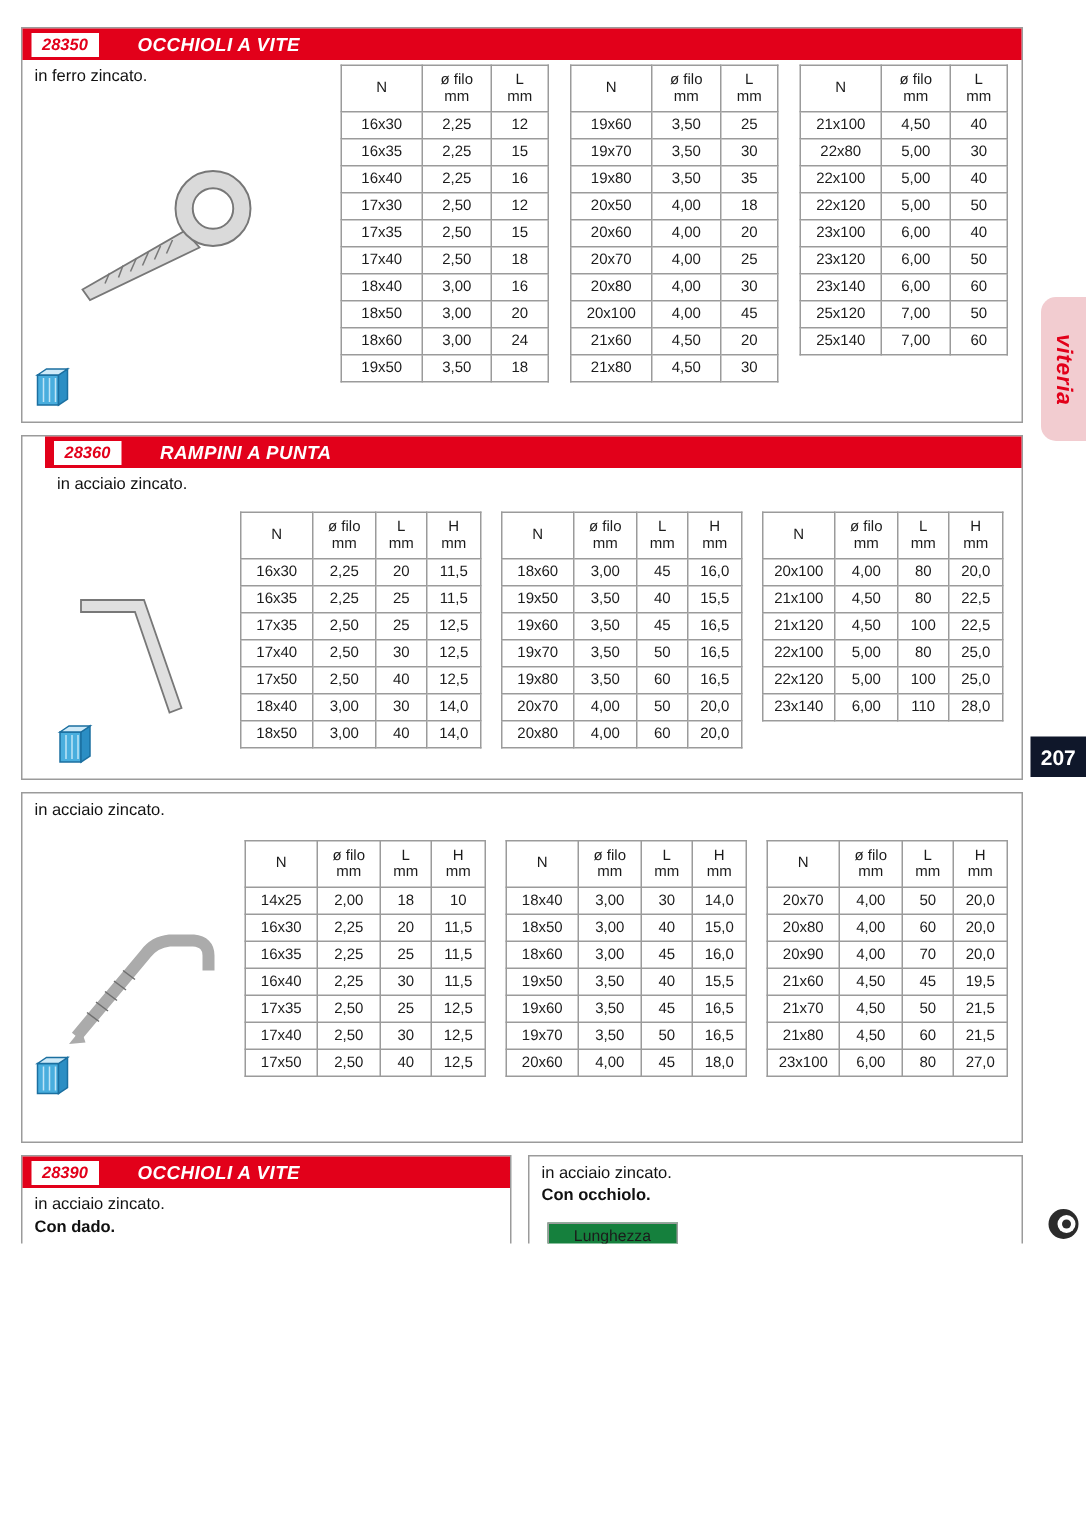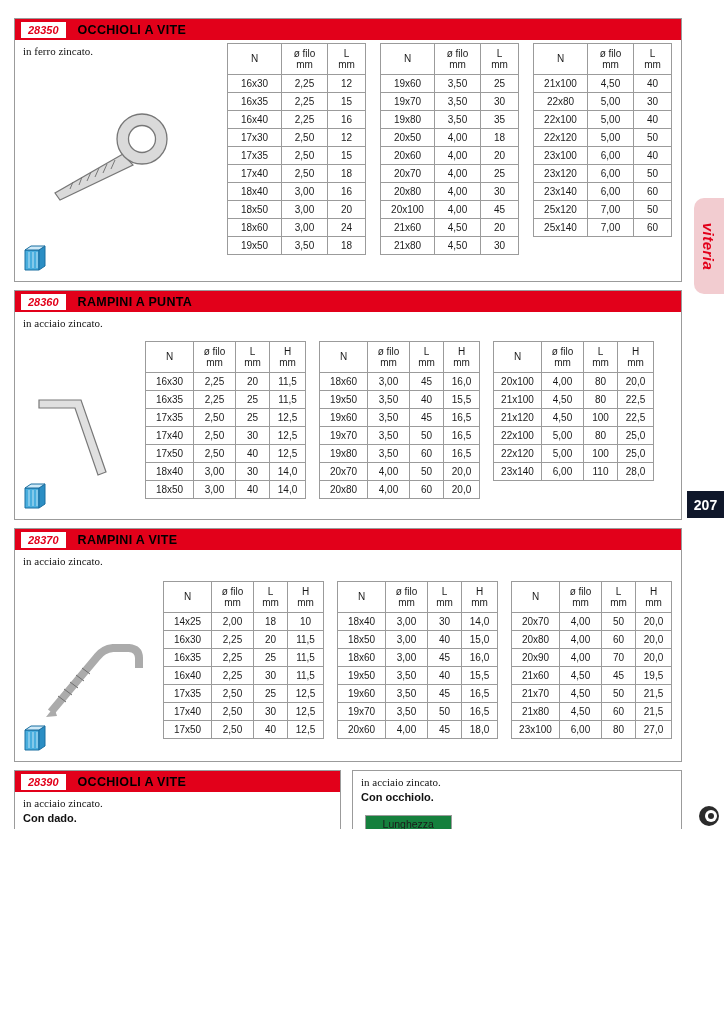--- a/index.html
+++ b/index.html
@@ -3,23 +3,23 @@
 <meta charset="utf-8">
 <style>
   * { margin:0; padding:0; box-sizing:border-box; }
   html,body { width:724px; height:1024px; overflow:hidden; }
   body { font-family:"Liberation Sans","DejaVu Sans",sans-serif; background:#ffffff; }
   #page { position:relative; width:724px; height:829px; background:#ffffff; overflow:hidden; }
 
   .box { position:absolute; border:1px solid #9b9b9b; background:#fff; }
   .band { position:relative; height:21px; background:#e2001a; display:flex; align-items:center; padding-left:6px; }
   .code { background:#ffffff; color:#e2001a; font-weight:700; font-style:italic; font-size:11px; line-height:14px; padding:1px 7px; }
-  .title { color:#000000; font-weight:700; font-size:12.5px; margin-left:12px; letter-spacing:.3px; }
+  .title { color:#ffffff; font-weight:700; font-style:italic; font-size:12.5px; margin-left:26px; letter-spacing:.3px; }
   .body { position:relative; height:calc(100% - 21px); }
-  .subtitle { position:absolute; left:8px; top:5px; font-size:11px; color:#111;font-family:Liberation Serif, serif; }
+  .subtitle { position:absolute; left:8px; top:5px; font-size:11px; color:#111; }
   .note { position:absolute; left:8px; top:20px; font-size:11px; font-weight:700; color:#111; }
 
   .tables { position:absolute; display:flex; align-items:flex-start; }
   table.data { border-collapse:collapse; font-size:10px; color:#1b1b1b; background:#fff; }
   .data th,.data td { border:1px solid #9b9b9b; text-align:center; font-weight:400; padding:0 3px; height:18px; line-height:1.15; }
   .data th { height:31px; vertical-align:middle; }
   .data th:nth-child(1),.data td:nth-child(1){ min-width:48px; }
   .data th:nth-child(2),.data td:nth-child(2){ min-width:42px; }
   .data th:nth-child(3),.data td:nth-child(3){ min-width:34px; }
   .data th:nth-child(4),.data td:nth-child(4){ min-width:36px; }
@@ -280,21 +280,21 @@
                 <td>25x140</td>
                 <td>7,00</td>
                 <td>60</td>
               </tr>
             </tbody>
           </table>
       </div>
     </div>
   </section>
 
-  <section class="box" style="left:14px; top:290px; width:668px; height:230px;">
+  <section class="box" style="left:14px; top:290px; width:668px; height:230px;padding-left:15px;">
     <header class="band">
       <span class="code">28360</span>
       <span class="title">RAMPINI A PUNTA</span>
     </header>
     <div class="body">
       <div class="subtitle">in acciaio zincato.</div>
       <svg class="art" style="left:14px; top:72px;" width="100" height="100" viewBox="0 0 100 100">
         <path d="M10 16 H52 L77 88 L69 91 L46 24 H10 Z" fill="#e0e0e0" stroke="#787878" stroke-width="1.2"></path>
       </svg>
       <svg class="basket" width="26" height="32" viewBox="0 0 26 32">
@@ -493,24 +493,20 @@
                 <td>110</td>
                 <td>28,0</td>
               </tr>
             </tbody>
           </table>
       </div>
     </div>
   </section>
 
   <section class="box" style="left:14px; top:528px; width:668px; height:234px;">
-    <header class="band">
-      <span class="code">28370</span>
-      <span class="title">RAMPINI A VITE</span>
-    </header>
     <div class="body">
       <div class="subtitle">in acciaio zincato.</div>
       <svg class="art" style="left:22px; top:74px;" width="120" height="100" viewBox="0 0 120 100">
         <path d="M14 88 L60 33 Q66 25 76 24 L92 24 Q102 25 102 34 L102 44" fill="none" stroke="#ababab" stroke-width="8"></path>
         <polygon points="9,93 17,83 20,92" fill="#ababab"></polygon>
         <line x1="21" y1="72" x2="29" y2="78" stroke="#6f6f6f" stroke-width="1"></line>
         <line x1="27" y1="65" x2="35" y2="71" stroke="#6f6f6f" stroke-width="1"></line>
         <line x1="33" y1="58" x2="41" y2="64" stroke="#6f6f6f" stroke-width="1"></line>
         <line x1="39" y1="51" x2="47" y2="57" stroke="#6f6f6f" stroke-width="1"></line>
         <line x1="45" y1="44" x2="53" y2="50" stroke="#6f6f6f" stroke-width="1"></line>

